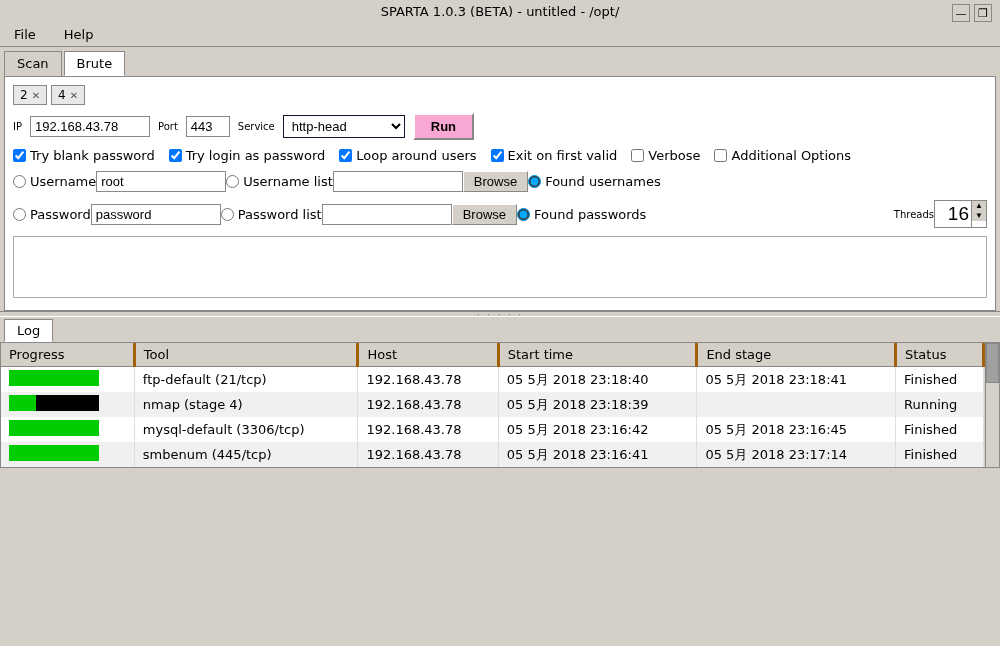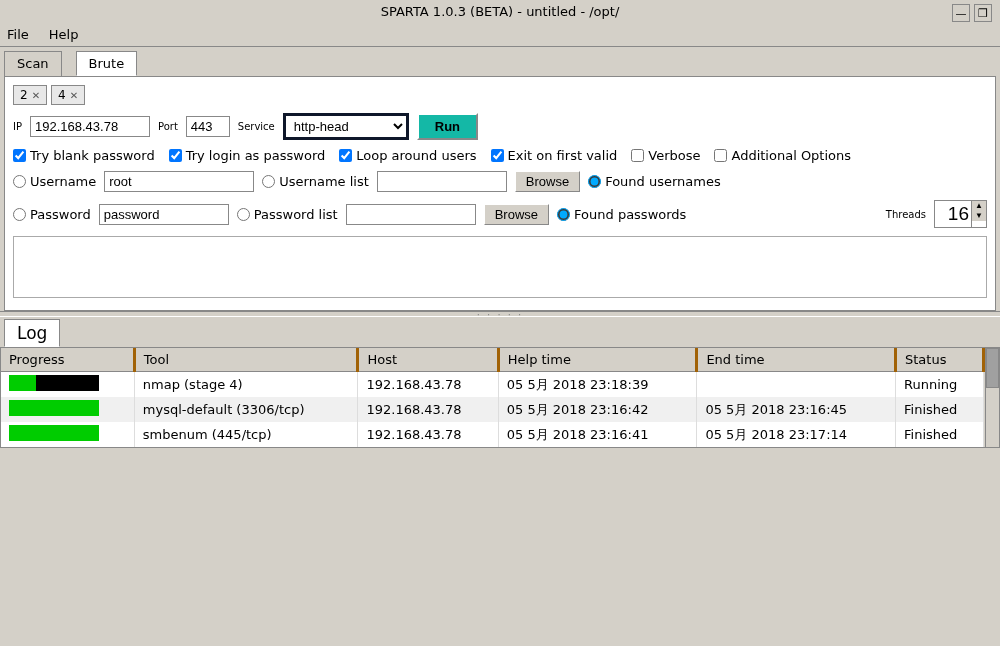--- a/index.html
+++ b/index.html
@@ -34,41 +34,41 @@
       border-radius: 0;
       display: flex;
       align-items: center;
       justify-content: center;
       font-size: 11px;
       cursor: pointer;
     }
     .menu-bar {
       background: #d4d0c8;
       display: flex;
-      padding: 2px 1px;
-      gap: 8px;
+      padding: 2px 8px;
+      gap: 16px;
       border-bottom: 1px solid #888;
       align-items: flex-end;
     }
     .menu-item {
       padding: 2px 6px;
       cursor: pointer;
     }
     .tabs-row {
       display: flex;
       padding: 4px 4px 0;
       background: #d4d0c8;
     }
     .tab {
       padding: 4px 12px;
       border: 1px solid #888;
       background: #d4d0c8;
       cursor: pointer;
       border-bottom: none;
-      margin-right: 14px;
+      margin-right: 2px;
     }
     .tab.active {
       background: #fff;
       border-bottom: 1px solid #fff;
       z-index: 2;
       position: relative;
     }
     .main-panel {
       background: #fff;
       border: 1px solid #888;
@@ -102,33 +102,33 @@
     }
     .form-label { font-size: 10px; }
     .text-input {
       border: 1px solid #888;
       padding: 2px 4px;
       background: #fff;
       font-size: 13px;
     }
     .service-combo {
       display: flex;
-      border: 3px solid #0f172a;
+      border: 1px solid #0f172a;
       background: #6d28d9;
       justify-content: flex-end;
     }
     .service-combo select {
       border: none;
       background: #fff;
       font-size: 13px;
       padding: 2px 4px;
       outline: none;
     }
     .run-btn {
-      background: #14b8a6;
+      background: #f9a8d4;
       border: 2px solid #888;
       border-top-color: #fff;
       border-left-color: #fff;
       padding: 4px 16px;
       font-size: 13px;
       cursor: pointer;
       font-weight: bold;
     }
     .checkbox-row {
       display: flex;
@@ -137,21 +137,20 @@
       margin-bottom: 8px;
     }
     .checkbox-item {
       display: flex;
       align-items: center;
       gap: 4px;
     }
     .field-row {
       display: flex;
       align-items: center;
-      gap: 8px;
       margin-bottom: 8px;
     }
     .radio-item {
       display: flex;
       align-items: center;
       gap: 4px;
     }
     .browse-btn {
       background: #d4d0c8;
       border: 1px solid #888;
@@ -219,21 +218,21 @@
     .log-tab-row {
       display: flex;
       padding: 2px 4px 0;
       background: #d4d0c8;
     }
     .log-tab {
       padding: 3px 12px;
       border: 1px solid #888;
       background: #fff;
       border-bottom: 1px solid #fff;
-      font-size: 17px;
+      font-size: 13px;
       cursor: pointer;
     }
     table {
       width: 100%;
       border-collapse: collapse;
       font-size: 13px;
     }
     thead tr {
       background: #d4d0c8;
     }
@@ -363,21 +362,21 @@
       <input type="checkbox" style="">
       <span>Additional Options</span>
     </label>
   </div>
 
   <div class="field-row">
     <label class="radio-item">
       <input type="radio" name="username_type" style="">
       <span>Username</span>
     </label>
-    <input type="text" class="text-input" style="width: 150px;" value="root">
+    <input type="text" class="text-input" style="width: 130px;" value="root">
     <label class="radio-item">
       <input type="radio" name="username_type" style="">
       <span>Username list</span>
     </label>
     <input type="text" class="text-input" style="width: 130px;" value="">
     <button class="browse-btn">Browse</button>
     <label class="found-radio">
       <input type="radio" name="username_type" checked="" style="accent-color: rgb(0, 170, 255);">
       <span>Found usernames</span>
     </label>
@@ -425,26 +424,34 @@
   </div>
 
   <div class="table-scroll-wrap">
     <div class="table-scroll-inner">
       <table>
         <thead>
           <tr>
             <th>Progress</th>
             <th>Tool</th>
             <th>Host</th>
-            <th>Help time</th>
-            <th>End time</th>
+            <th>Start time</th>
+            <th>End stage</th>
             <th>Status</th>
           </tr>
         </thead>
         <tbody id="table-body">
+        <tr>
+              <td><div class="progress-bar-wrap"><div class="progress-bar-fill" style="width: 100%;"></div></div></td>
+              <td>ftp-default (21/tcp)</td>
+              <td>192.168.43.78</td>
+              <td>05 5月 2018 23:18:40</td>
+              <td>05 5月 2018 23:18:41</td>
+              <td>Finished</td>
+            </tr>
             <tr>
               <td><div class="progress-bar-wrap"><div class="progress-bar-fill" style="width: 30%;"></div></div></td>
               <td>nmap (stage 4)</td>
               <td>192.168.43.78</td>
               <td>05 5月 2018 23:18:39</td>
               <td></td>
               <td>Running</td>
             </tr>
             <tr>
               <td><div class="progress-bar-wrap"><div class="progress-bar-fill" style="width: 100%;"></div></div></td>

